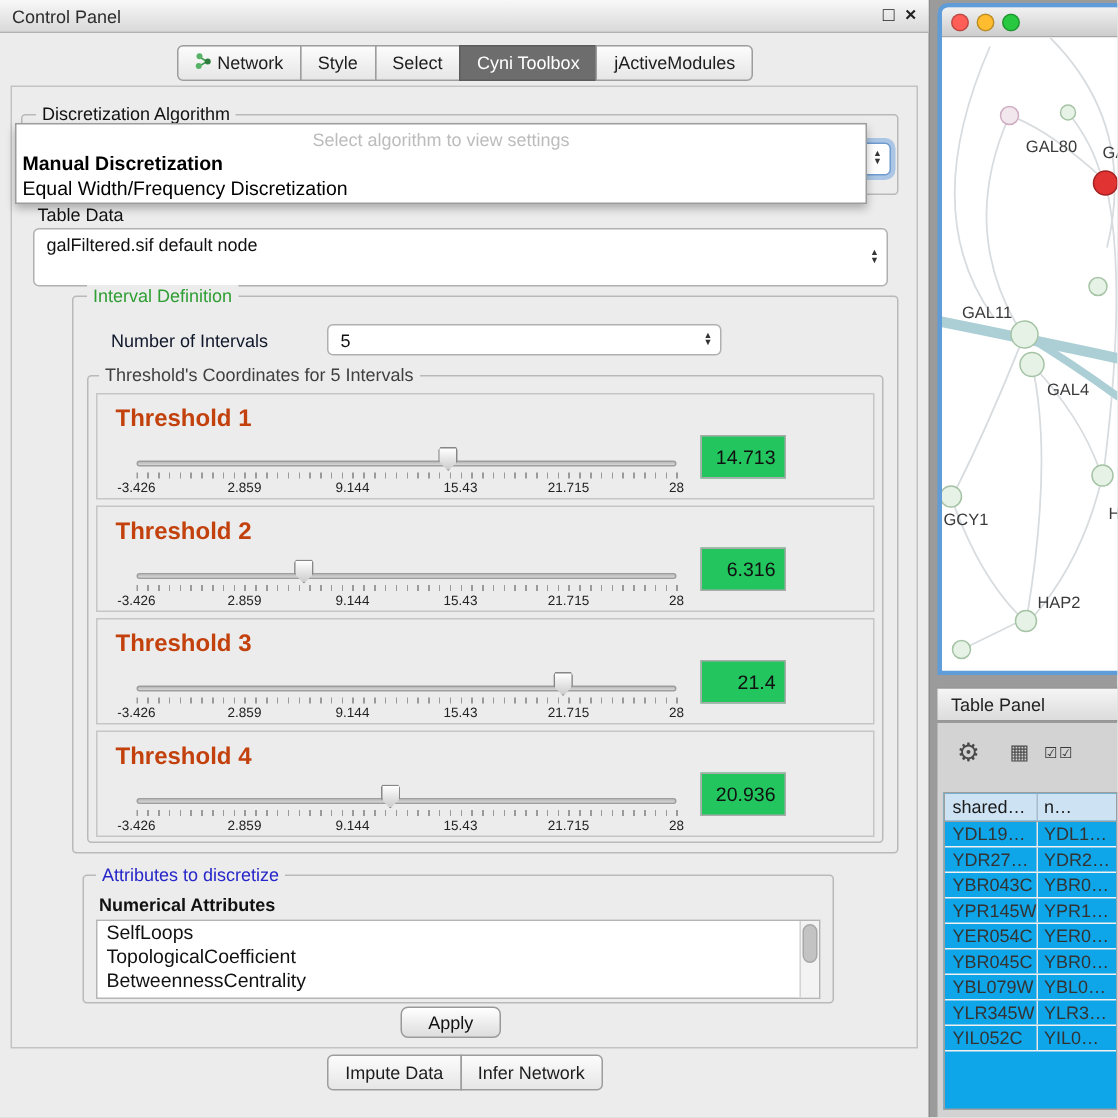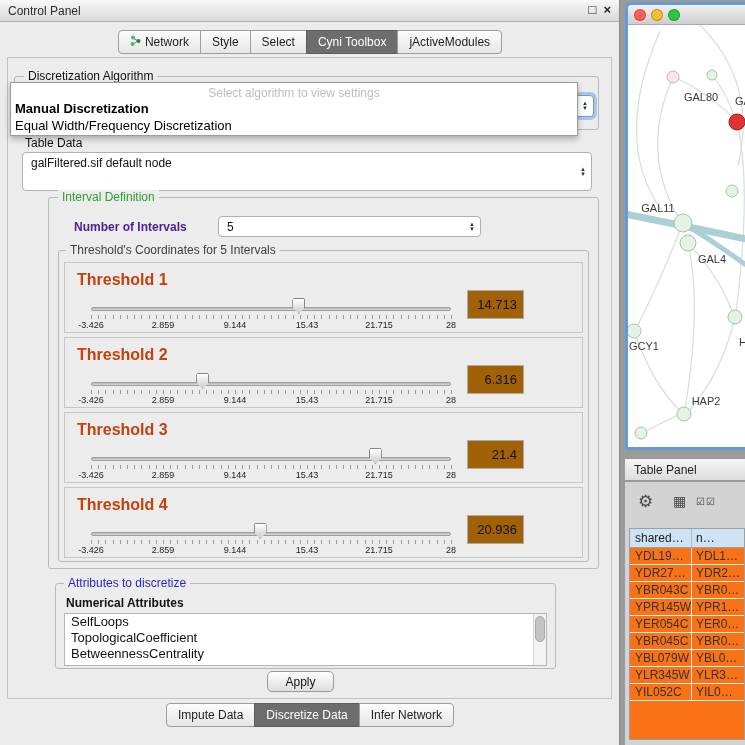--- a/index.html
+++ b/index.html
@@ -37,35 +37,35 @@
   #algo-dropdown { position:absolute; left:10px; top:82px; width:568px; height:54px; background:#fff; border:1px solid #9c9c9c; box-shadow:0 3px 6px rgba(0,0,0,.28); z-index:5; }
   #dd-header { text-align:center; color:#bcbcbc; font-size:12px; padding-top:3px; }
   .dd-item { font-size:13px; color:#000; padding:1px 4px; }
   .dd-item.bold { font-weight:bold; }
 
   #table-data-label { position:absolute; left:25px; top:136px; font-size:12px; color:#111; }
   #table-data-combo { left:22px; top:152px; width:570px; height:39px; }
 
   #interval-group { left:48px; top:197px; width:551px; height:372px; }
   #interval-group-label { left:58px; top:190px; color:#2f9e33;text-align:right; }
-  #numint-label { position:absolute; left:74px; top:220px; font-size:12px; font-weight:bold; color:#4c1d95; }
+  #numint-label { position:absolute; left:74px; top:220px; font-size:12px; font-weight:normal; color:#0f172a; }
   #intervals-combo { left:218px; top:216px; width:263px; height:21px; }
 
   #threshold-group { left:58px; top:250px; width:531px; height:312px; }
   #threshold-group-label { left:66px; top:243px; color:#404040; }
   #threshold-rows { position:absolute; left:64px; top:262px; width:519px; }
   .th-box { position:relative; width:519px; height:71px; border:1px solid #c6c6c6; margin-bottom:4px; background:#ececec; }
   .th-label { position:absolute; left:12px; top:8px; font-size:16px; font-weight:bold; color:#c2410c; }
   .slider-track { position:absolute; left:26px; top:44px; width:360px; height:4px; background:linear-gradient(#b9b9b9,#d9d9d9); border:1px solid #9e9e9e; border-radius:2px; }
   .slider-ticks { position:absolute; left:26px; top:52px; width:361px; height:4px;
     background:repeating-linear-gradient(to right, #9a9a9a 0, #9a9a9a 1px, transparent 1px, transparent 7.2px); }
   .slider-thumb { position:absolute; top:35px; width:13px; height:16px; background:linear-gradient(#ffffff,#cccccc); border:1px solid #878787;
     clip-path:polygon(10% 0, 90% 0, 100% 14%, 100% 58%, 50% 100%, 0 58%, 0 14%); }
   .scale-label { position:absolute; top:57px; font-size:9px; color:#222; transform:translateX(-50%); white-space:nowrap; }
-  .valbox { position:absolute; left:402px; top:27px; width:57px; height:29px; background:#a16207; border:1px solid #ababab; font-size:13px; color:#111; text-align:right; line-height:27px; padding-right:6px; }
+  .valbox { position:absolute; left:402px; top:27px; width:57px; height:29px; background:#22c55e; border:1px solid #ababab; font-size:13px; color:#111; text-align:right; line-height:27px; padding-right:6px; }
 
   #attr-group { left:55px; top:583px; width:501px; height:86px; }
   #attr-group-label { left:64px; top:576px; color:#2626c9; }
   #attr-subtitle { position:absolute; left:66px; top:596px; font-size:12px; font-weight:bold; color:#111; }
   #attr-list { position:absolute; left:64px; top:613px; width:483px; height:53px; background:#fff; border:1px solid #b5b5b5; overflow:hidden; }
   #attr-list ul { list-style:none; }
   #attr-list li { font-size:13px; line-height:16px; padding-left:6px; color:#111; white-space:nowrap; }
   #attr-scrollbar { position:absolute; right:0; top:0; bottom:0; width:13px; background:#f3f3f3; border-left:1px solid #d4d4d4; }
   #attr-scroll-thumb { position:absolute; left:1px; right:1px; top:2px; height:26px; background:#c3c3c3; border:1px solid #a8a8a8; border-radius:6px; }
 
@@ -78,21 +78,21 @@
   #net-canvas { position:absolute; left:0; top:20px; width:120px; height:425px; background:#fff; }
   #net-svg text { font-family:"Liberation Sans",sans-serif; font-size:11px; fill:#3a3a3a; }
 
   
   #tp-header { position:absolute; left:625px; top:458px; width:144px; height:23px; background:linear-gradient(#f5f5f5,#dcdcdc); border-top:1px solid #979797; border-bottom:1px solid #979797; font-size:12px; color:#222; line-height:22px; padding-left:9px; }
   #tp-body { position:absolute; left:625px; top:482px; width:120px; height:263px; background:#d3d3d3; }
   #tp-toolbar { position:absolute; left:0; top:6px; width:120px; height:30px; }
   #tp-gear { position:absolute; left:13px; top:3px; font-size:17px; color:#4a4a4a; }
   #tp-columns { position:absolute; left:48px; top:5px; font-size:14px; color:#4a4a4a; }
   #tp-checks { position:absolute; left:71px; top:8px; font-size:10px; letter-spacing:1px; color:#3a3a3a; }
-  #tp-table { position:absolute; left:4px; top:46px; width:116px; height:212px; background:#f97316; border:1px solid #9e9e9e; overflow:hidden; }
+  #tp-table { position:absolute; left:4px; top:46px; width:116px; height:212px; background:#0ea5e9; border:1px solid #9e9e9e; overflow:hidden; }
   #tp-header-row { display:flex; height:19px; border-bottom:1px solid #9e9e9e; font-size:12px; color:#1c1c1c; }
   .tp-h1 { width:62px; background:#cde2f3; border-right:1px solid #a9bccd; line-height:18px; padding-left:5px; }
   .tp-h2 { flex:1; background:#cde2f3; line-height:18px; padding-left:4px; }
   .tp-row { display:flex; height:17px; font-size:12px; color:#333; border-bottom:1px solid #f2f2f2; }
   .tp-c1 { width:62px; border-right:1px solid #e6e6e6; line-height:16px; padding-left:5px; white-space:nowrap; overflow:hidden; }
   .tp-c2 { flex:1; line-height:16px; padding-left:4px; white-space:nowrap; overflow:hidden; }
 </style>
 </head>
 <body>
 
@@ -238,23 +238,20 @@
       <div id="attr-scrollbar">
         <div id="attr-scroll-thumb"></div>
       </div>
     </div>
 
     <button id="apply-button">Apply</button>
 
     <div id="bottom-tabs" class="tabrow">
         <div class="tab">
           <span>Impute Data</span>
-        </div>
-        <div class="tab active">
-          <span>Discretize Data</span>
         </div>
         <div class="tab">
           <span>Infer Network</span>
         </div>
       </div>
   </div>
 
   <div id="net-window">
     <div id="net-titlebar">
         <span class="tl-dot" style="left: 6px; background: rgb(255, 95, 87);"></span>

